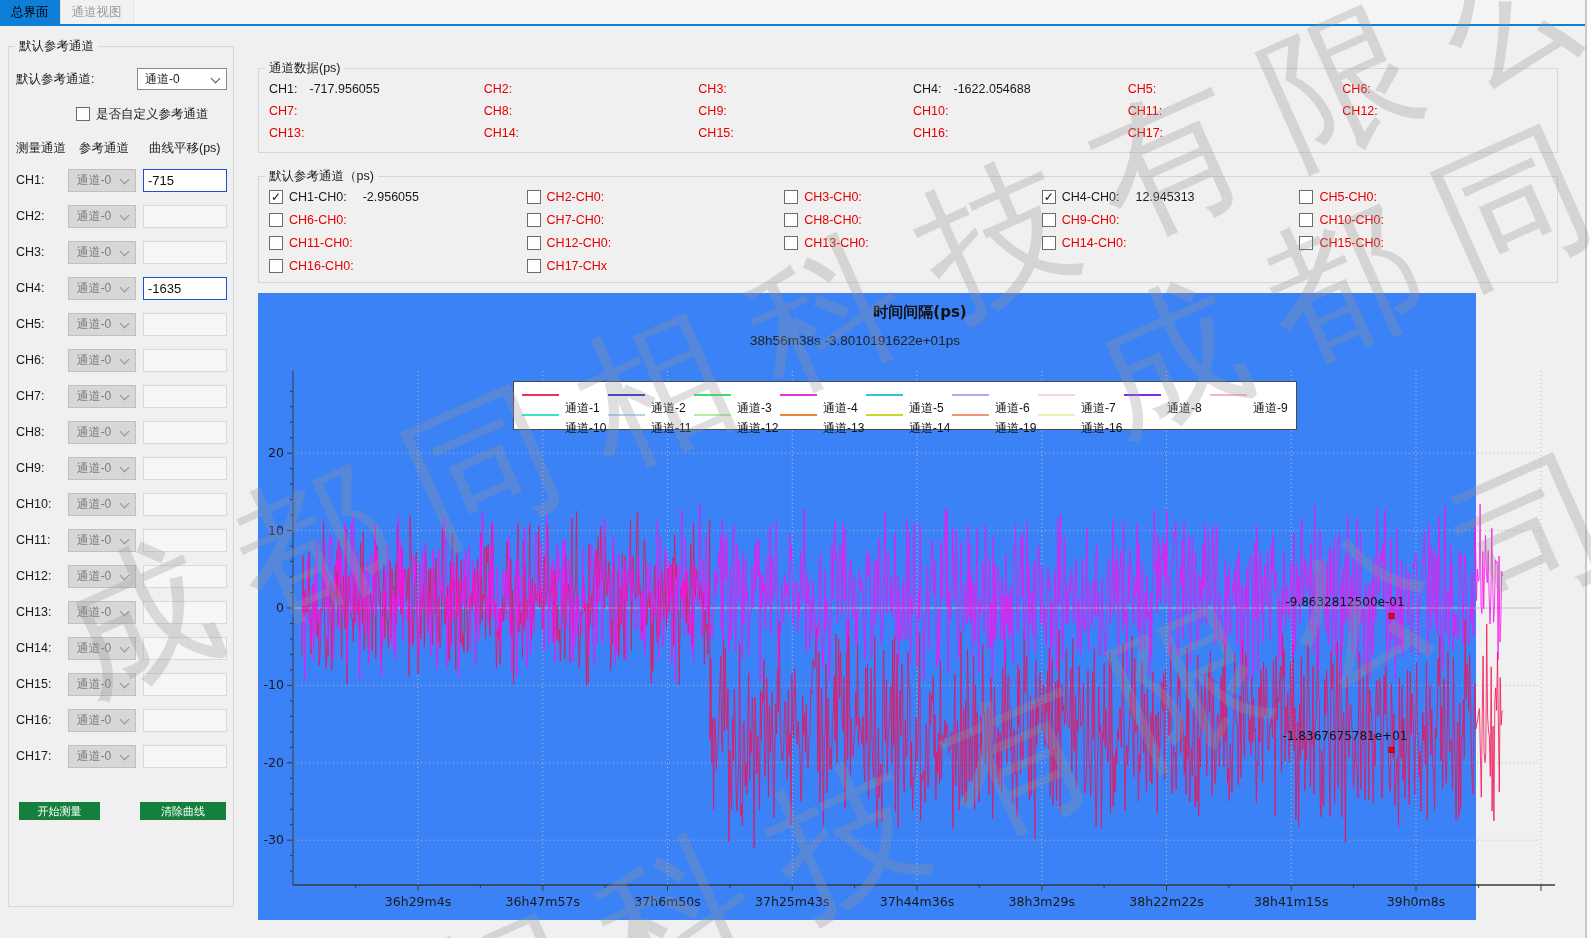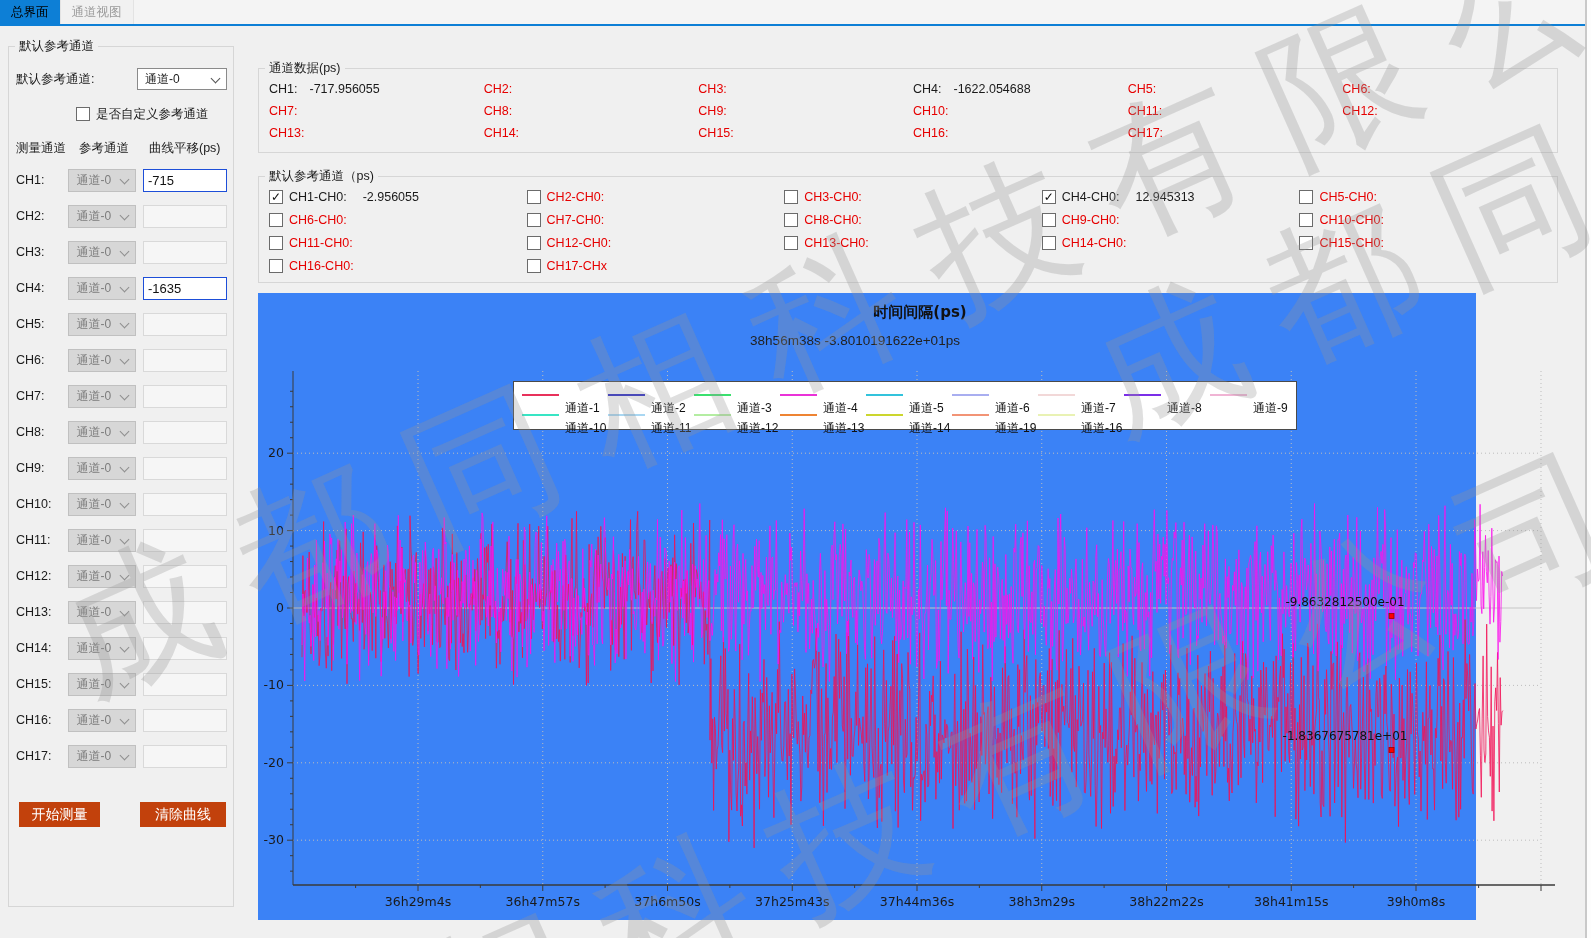--- a/index.html
+++ b/index.html
@@ -70,22 +70,22 @@
   .ch-row .sel { width:68px; height:23px; }
   .inp {
     width:84px; height:23px; margin-left:7px; border:1px solid #1d4ed8;
     background:#fff; font-family:"Liberation Sans",sans-serif; font-size:13px;
     padding:0 4px; color:#111;
   }
   .inp.empty { border:1px solid #d9d9d9; background:#f6f6f6; }
 
   .btn-row { margin-top:34px; display:flex; }
   .btn {
-    height:25px; border:none; background:#c2410c; color:#fff;
-    font-family:"Liberation Sans",sans-serif; font-size:14px; cursor:pointer;
+    height:18px; border:none; background:#15803d; color:#fff;
+    font-family:"Liberation Sans",sans-serif; font-size:11px; cursor:pointer;
   }
   .btn.start { width:81px; margin-left:3px; }
   .btn.clear { width:86px; margin-left:40px; }
 
   
   .chdata { left:258px; top:68px; width:1300px; height:85px; }
   .diffbox { left:258px; top:176px; width:1300px; height:107px; }
   .grid6 {
     display:grid; grid-template-columns:repeat(6,1fr);
     padding:13px 0 0 10px; row-gap:8px;

